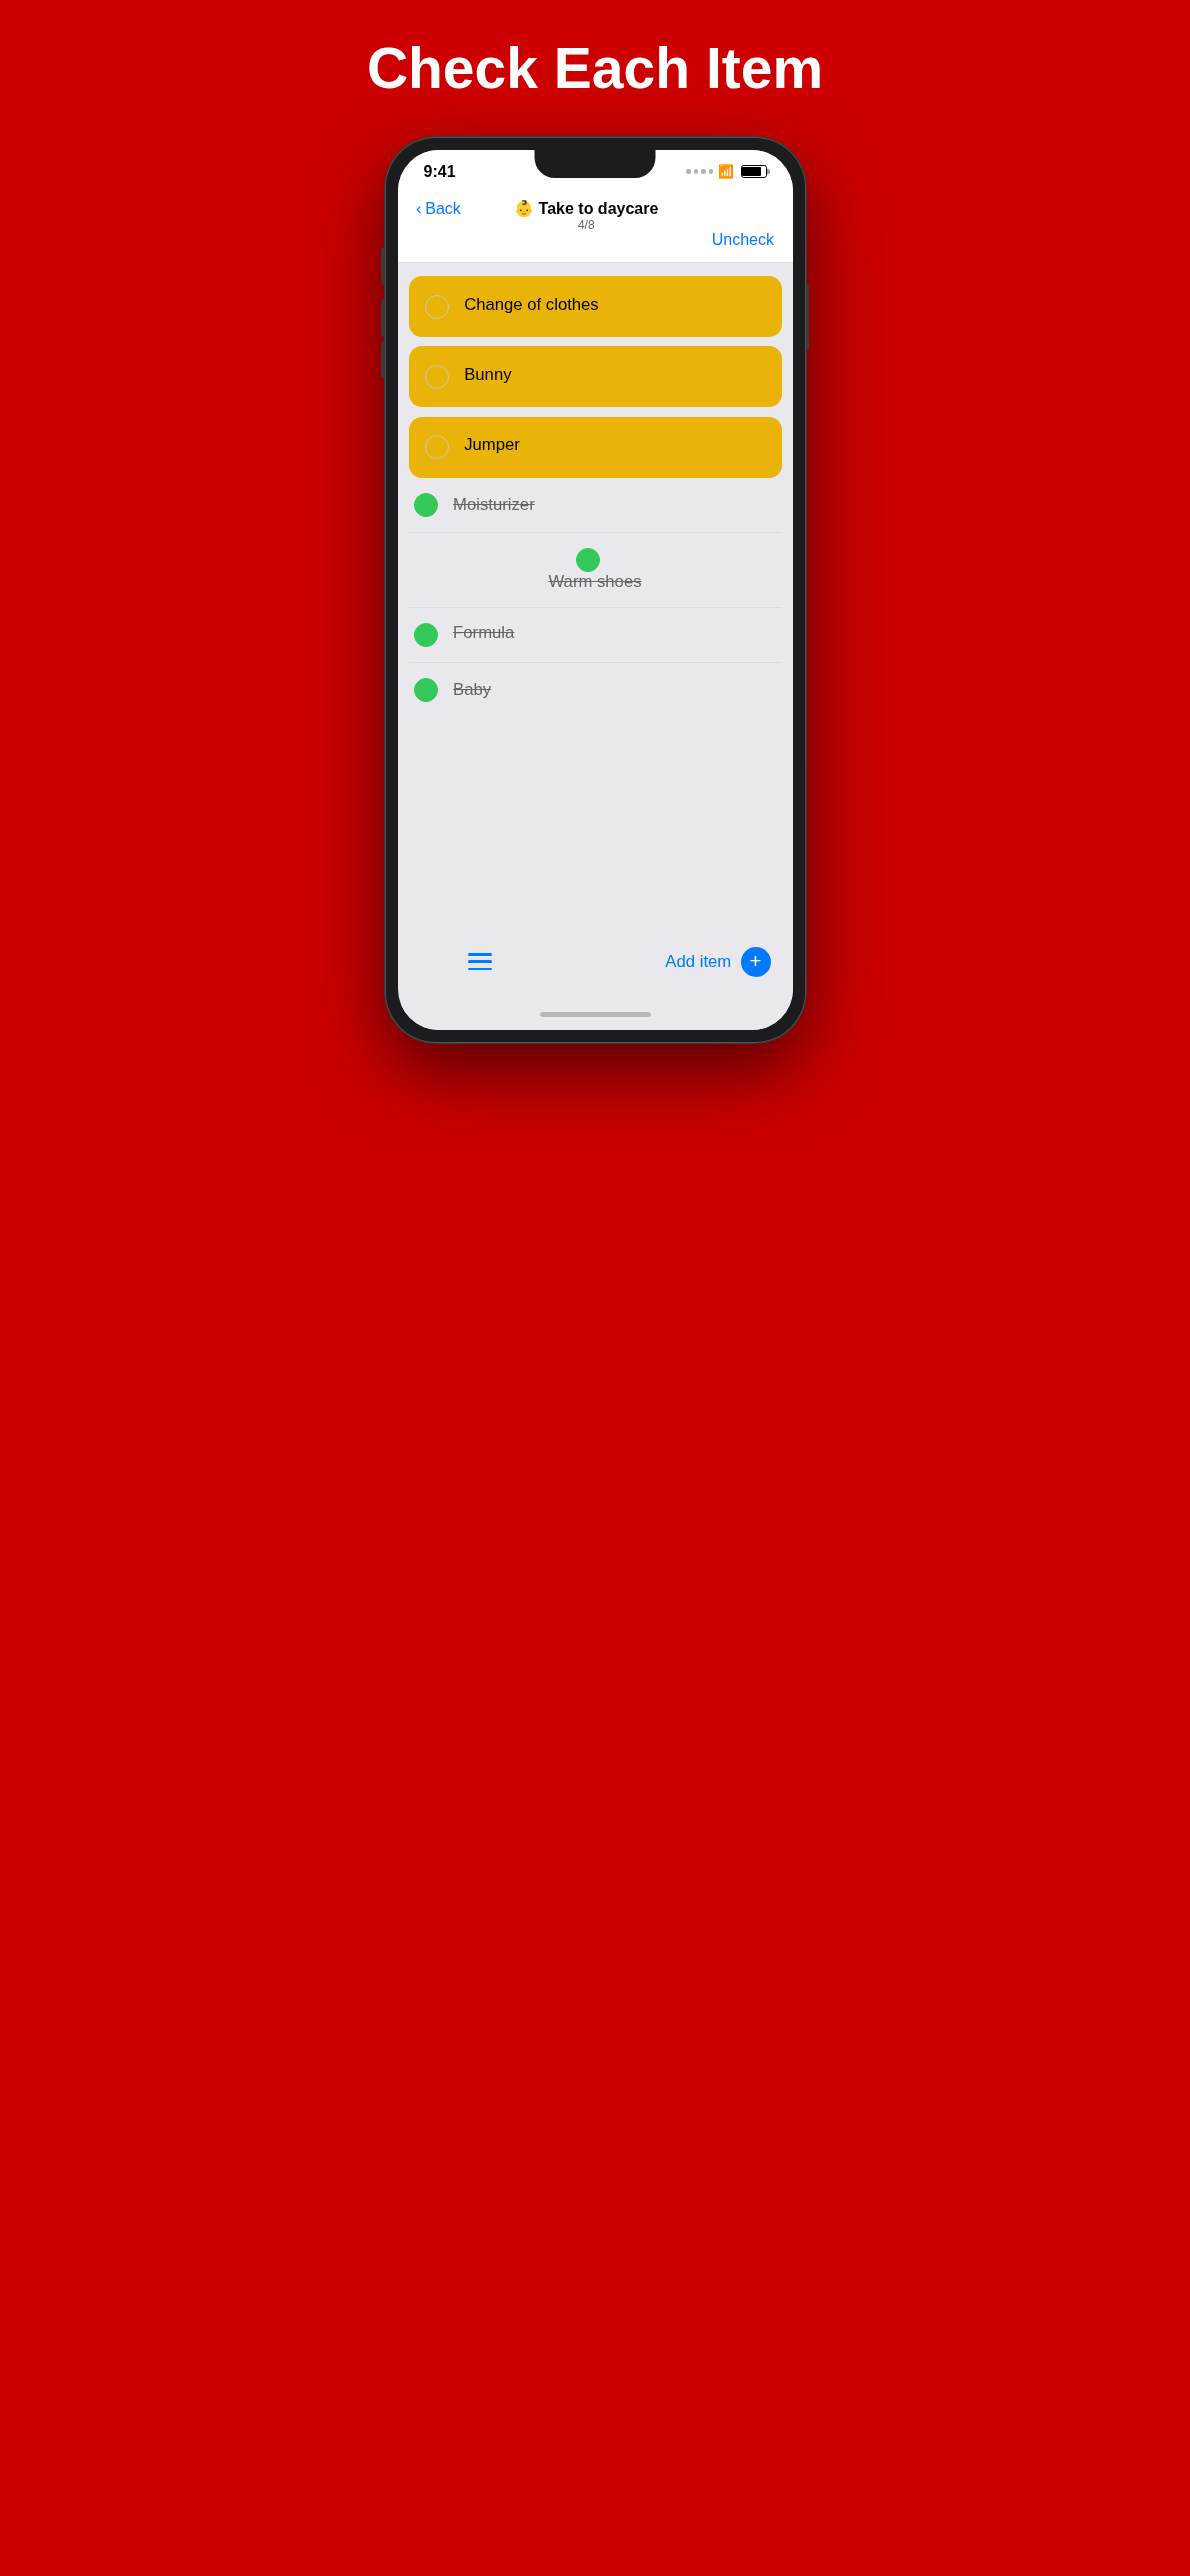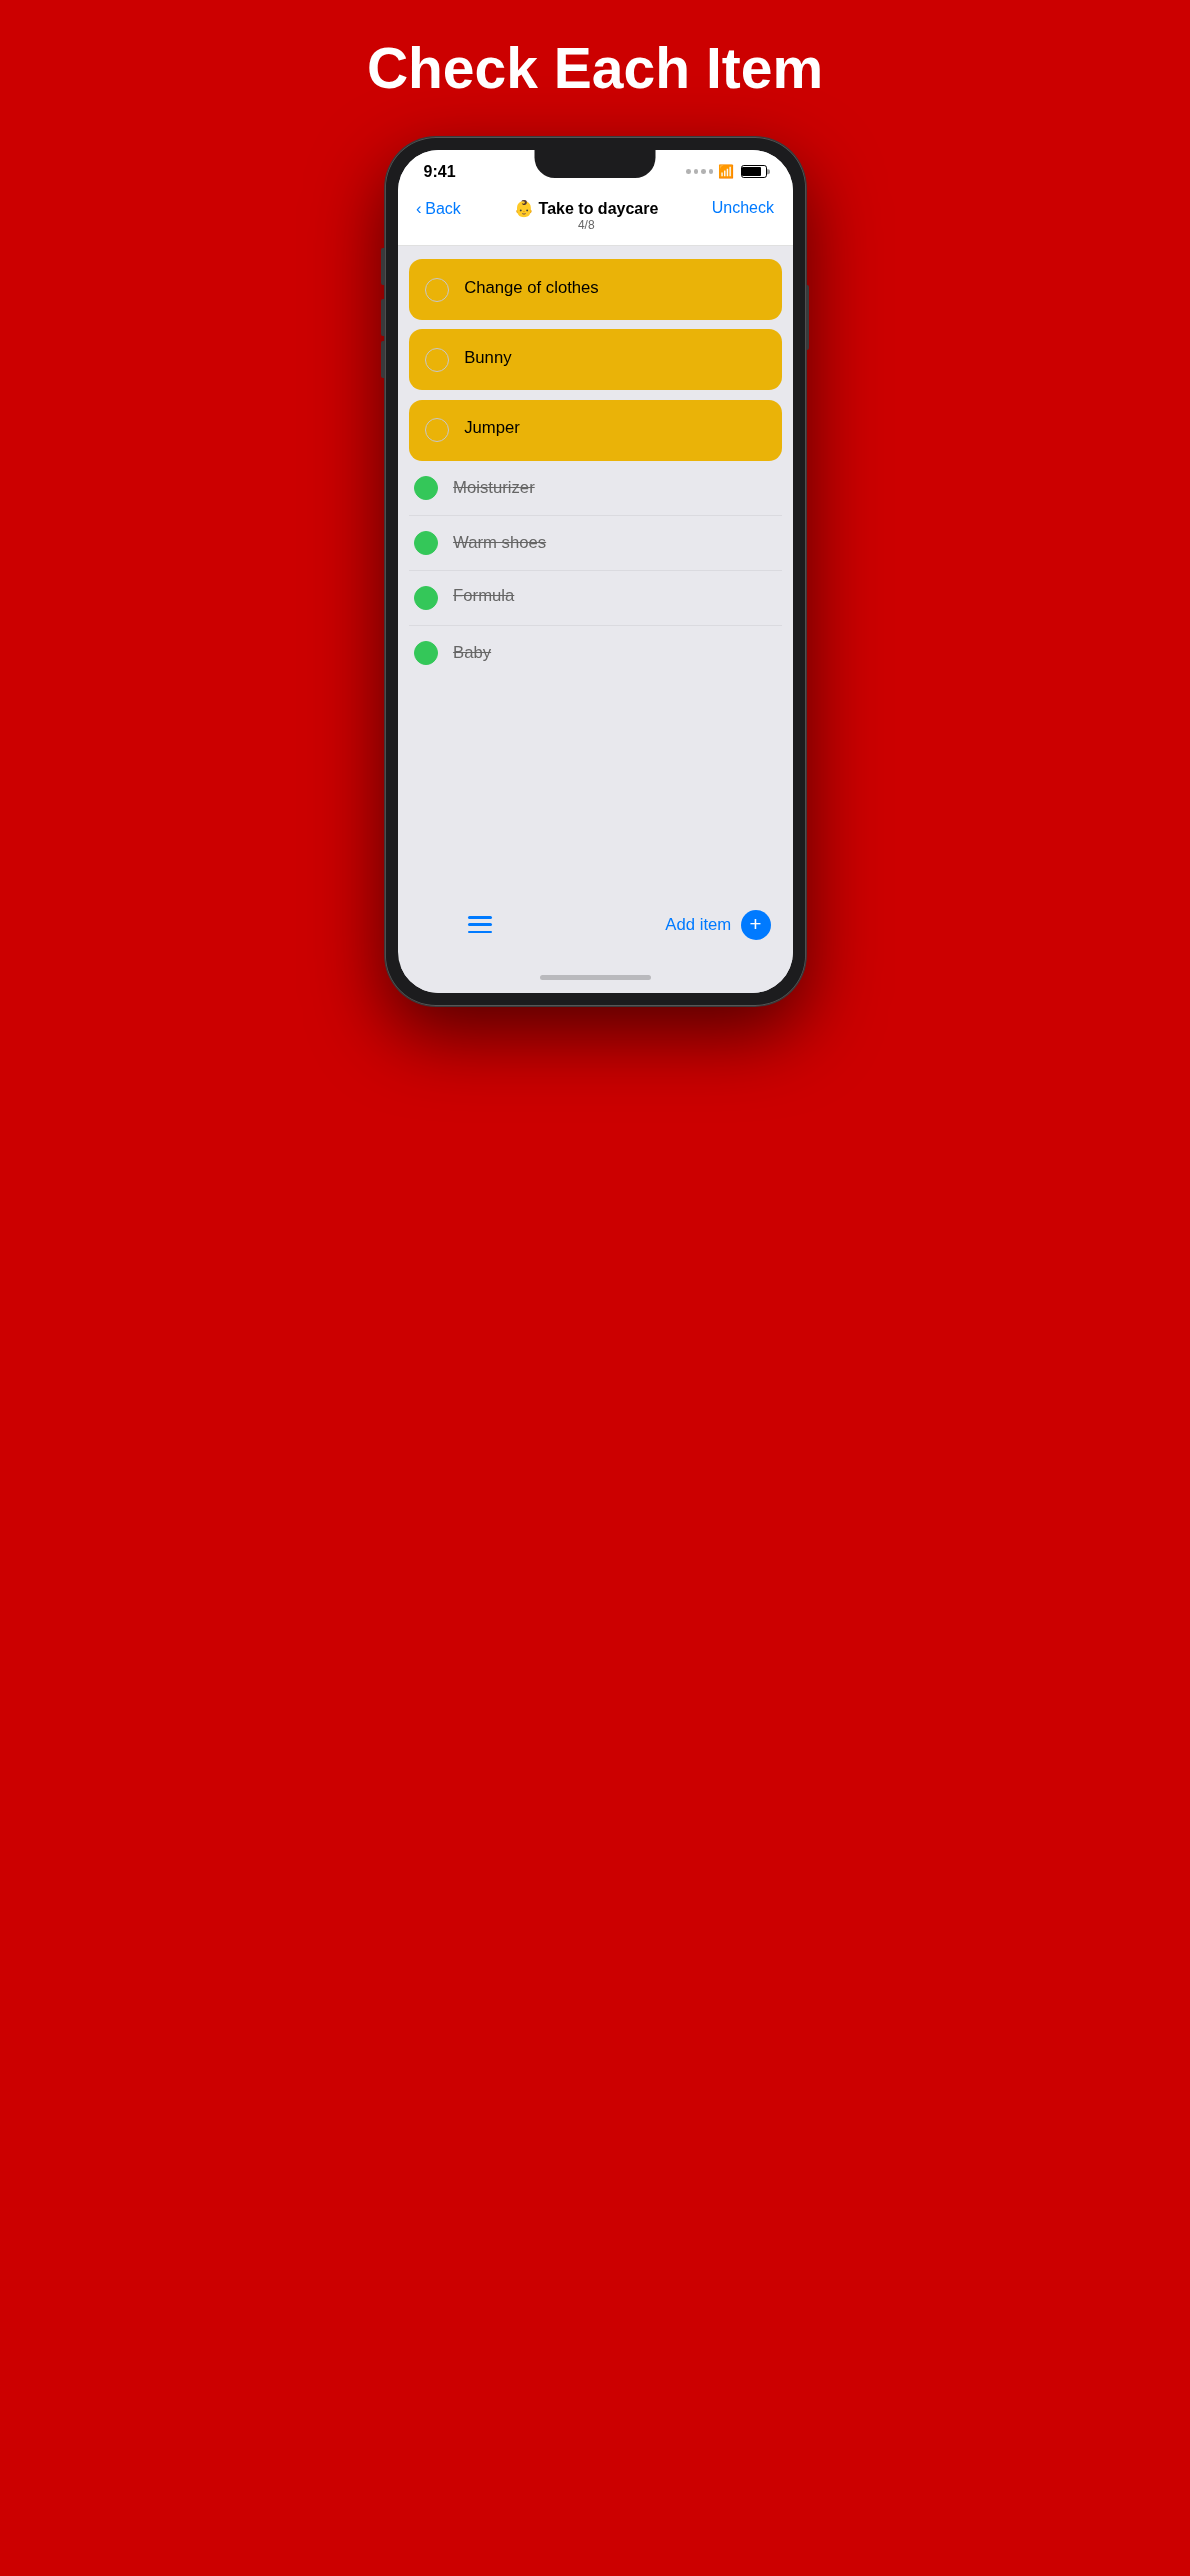--- a/index.html
+++ b/index.html
@@ -192,20 +192,21 @@
     .nav-subtitle {
       font-size: 12px;
       color: #666;
       font-weight: 400;
     }
 
     .nav-action {
       color: #007aff;
       font-size: 16px;
       font-weight: 400;
+      margin-top: 32px;
     }
 
     .check-circle {
       width: 24px;
       height: 24px;
       border-radius: 50%;
       border: 1.9px solid #c7c7cc;
       background: transparent;
       margin-right: 15px;
       flex-shrink: 0;
@@ -388,21 +389,21 @@
     </div>
 
     <div class="checked-items-section">
 
       <div class="checked-item-row" style="display: flex; align-items: center; padding: 15px 5.6px;">
         <div class="check-circle checked"></div>
 
         <span class="item-label strikethrough">Moisturizer</span>
       </div>
 
-      <div class="checked-item-row" style="display: flex; align-items: center; padding: 15px 5.6px;">
+      <div class="checked-item-row" style="display: flex; align-items: center; padding: 15px 5.6px; flex-direction: column;">
         <div class="check-circle checked"></div>
 
         <span class="item-label strikethrough">Warm shoes</span>
       </div>
 
       <div class="checked-item-row" style="display: flex; align-items: flex-start; padding: 15px 5.6px;">
         <div class="check-circle checked"></div>
 
         <span class="item-label strikethrough">Formula</span>
       </div>

